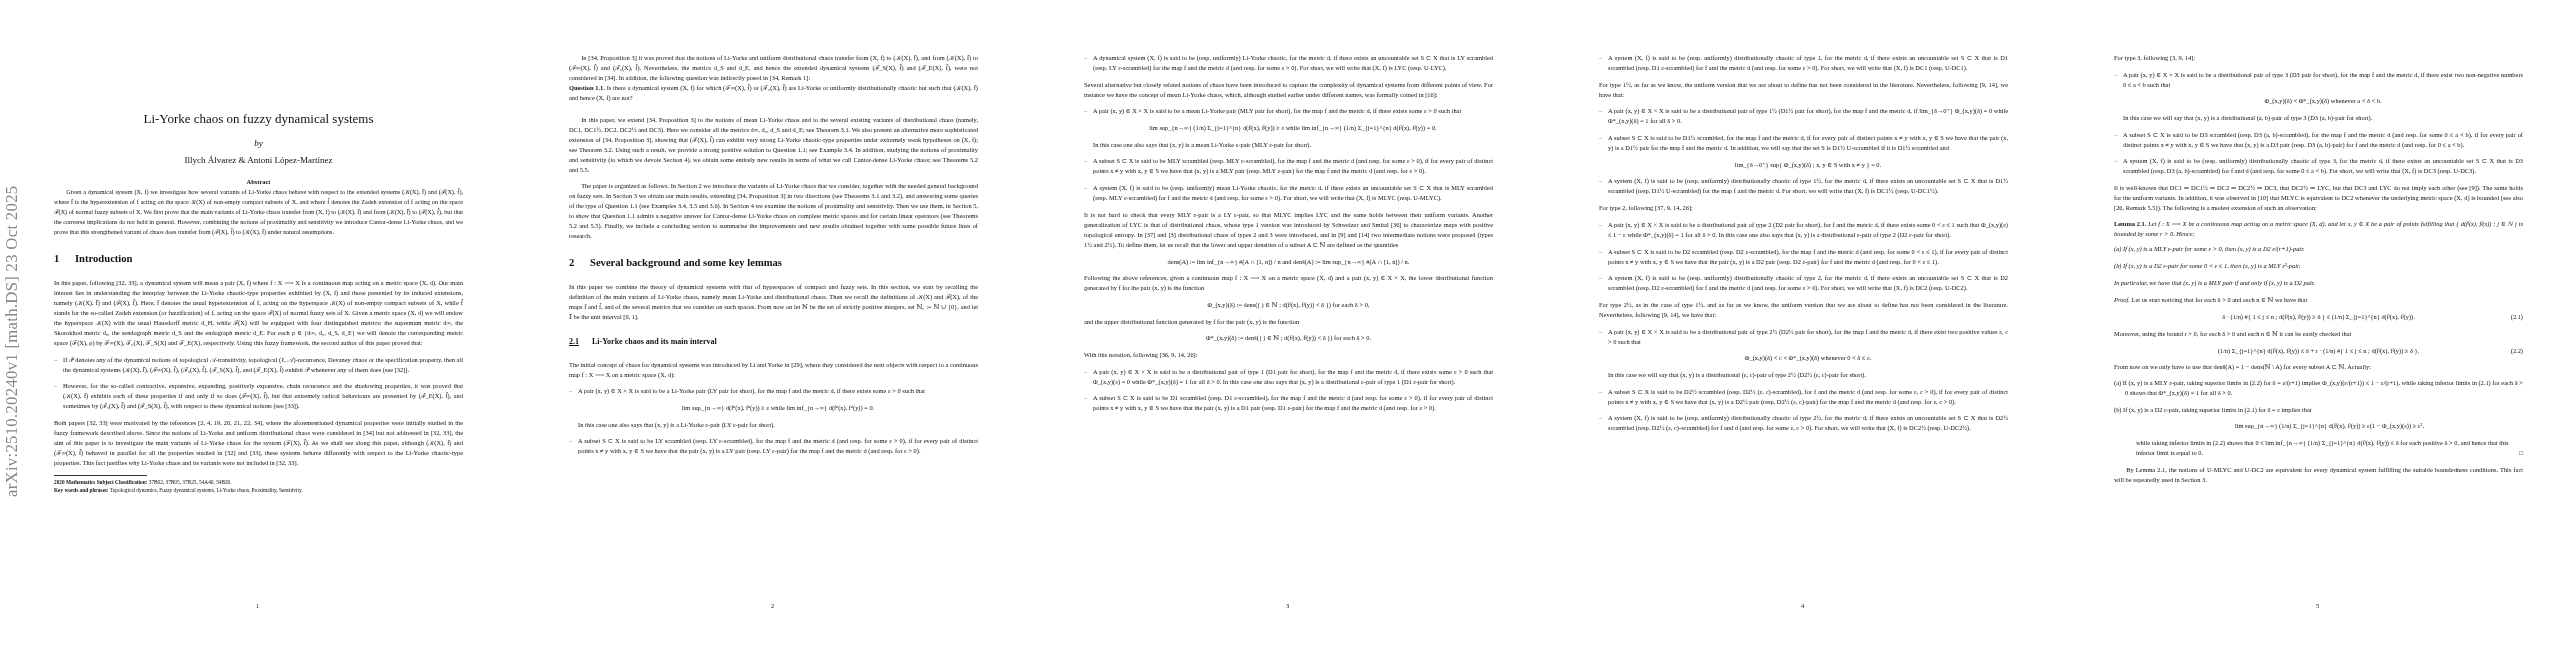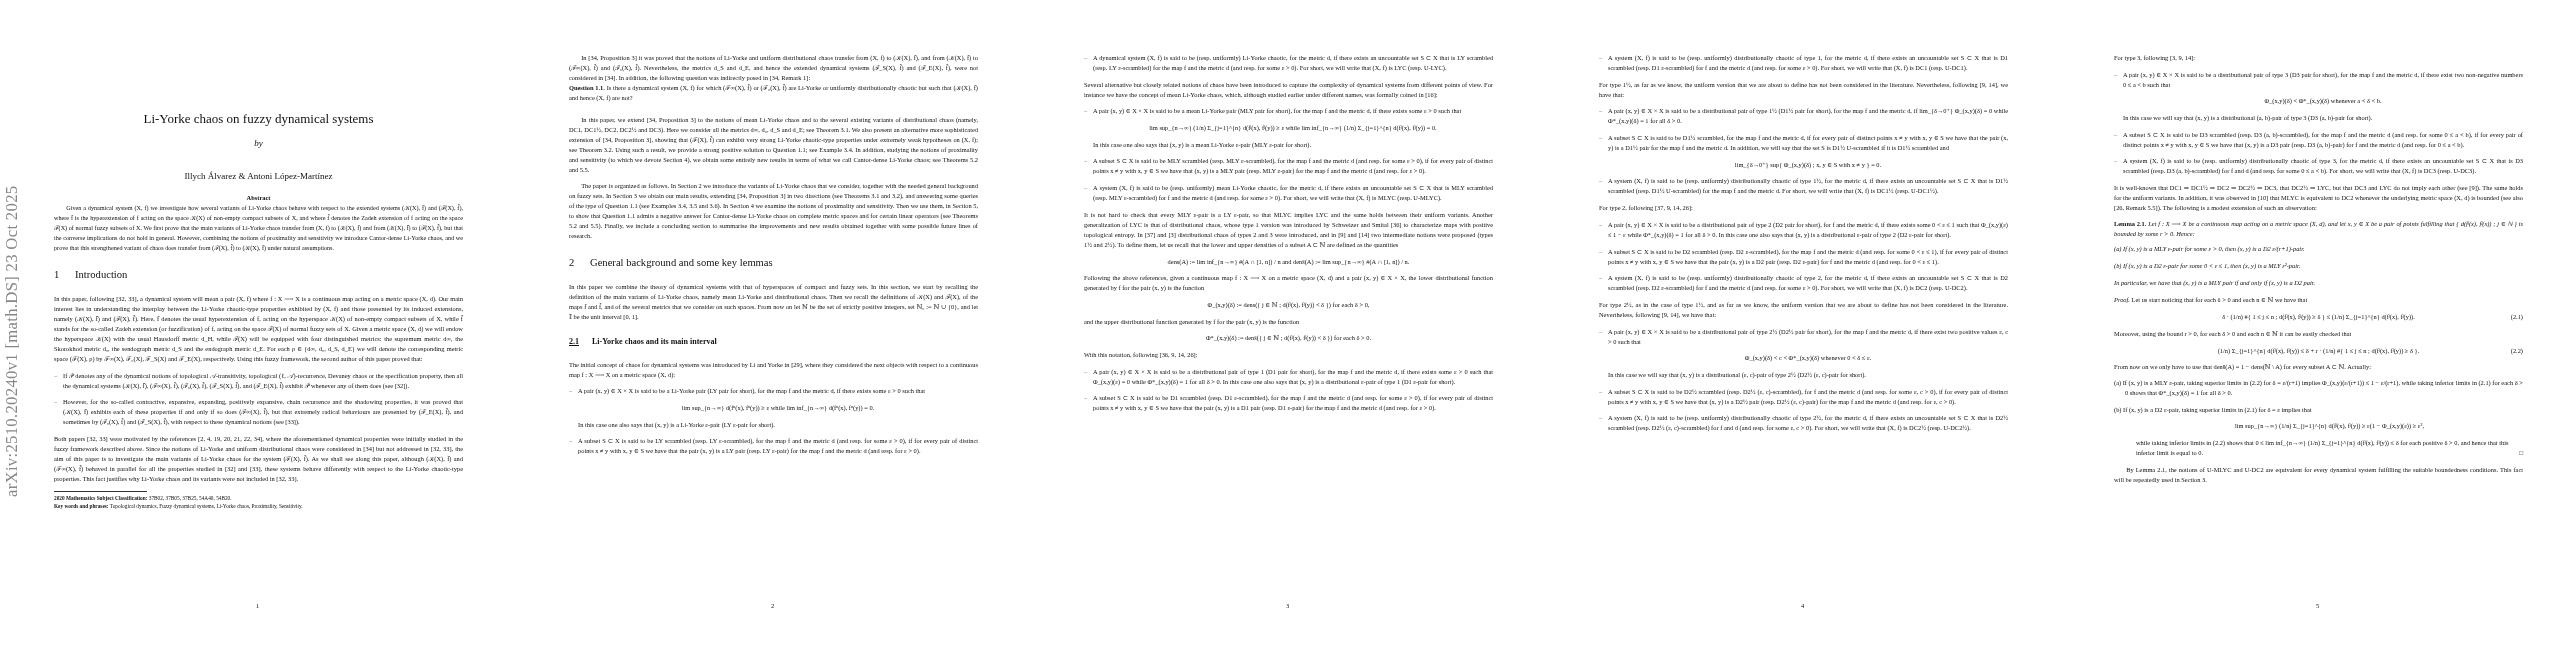--- a/index.html
+++ b/index.html
@@ -8,24 +8,24 @@
   .spread { display:flex; width:2576px; height:667px; }
   .page { width:515px; height:472px; position:relative; box-sizing:border-box;
           padding:53px 52px 0 54px; font-size:6.4px; line-height:10px; }
   .page p { margin:0; text-align:justify; }
   .indent { text-indent:12.2px; }
   i, .it { font-style:italic; }
   b { font-weight:bold; }
   .pnum { position:absolute; left:0; right:0; top:601px; text-align:center; font-size:6.4px; }
   .title { text-align:center; font-size:13px; margin-top:10px; line-height:15.6px; }
   .by { text-align:center; font-size:9px; margin-top:11px;font-style:italic; }
-  .authors { text-align:center; font-size:9px; margin-top:23px; }
+  .authors { text-align:center; font-size:9px; margin-top:7px; }
   .abs-h { text-align:center; font-weight:bold; font-size:6.4px; margin-top:12.2px; }
   .abstract { margin:5.6px 24px 0 24px; font-size:6.2px; line-height:10px; }
-  h2 { font-size:10.6px; font-weight:normal; margin:16.7px 0 12.2px 0; line-height:12.2px; }
+  h2 { font-size:10.6px; font-weight:bold; margin:16.7px 0 12.2px 0; line-height:12.2px; }
   h2 .num { display:inline-block; width:21px; }
   h3 { font-size:8px; font-weight:bold; margin:15.6px 0 12.2px 0; line-height:10px; }
   h3 .num { display:inline-block; width:23px;text-decoration:underline; }
   ul.dash { list-style:none; margin:6.7px 0 6.7px 0; padding:0; }
   ul.dash li { position:relative; padding-left:9px; margin-bottom:6.7px; text-align:justify; }
   ul.dash li::before { content:"–"; position:absolute; left:0; color:#666; }
   .eq { text-align:center; margin:6.7px 0 6.7px 0; white-space:nowrap; }
   .eqnum { position:absolute; right:52px; }
   .eqrow { position:relative; }
   .footrule { width:93px; border-top:0.6px solid #333; margin:6.7px 0 3.3px 0; }
@@ -63,21 +63,21 @@
     <div class="foot"><b>2020 Mathematics Subject Classification:</b><span> 37B02, 37B05, 37B25, 54A40, 54B20.</span></div>
     <div class="foot"><b>Key words and phrases:</b><span> Topological dynamics, Fuzzy dynamical systems, Li-Yorke chaos, Proximality, Sensitivity.</span></div>
     <div class="pnum">1</div>
   </div>
 
   <div class="page">
     <p class="indent">In [34, Proposition 3] it was proved that the notions of Li-Yorke and uniform distributional chaos transfer from (X, f) to (𝒦(X), f̄), and from (𝒦(X), f̄) to (ℱ∞(X), f̂) and (ℱ₀(X), f̂). Nevertheless, the metrics d_S and d_E, and hence the extended dynamical systems (ℱ_S(X), f̂) and (ℱ_E(X), f̂), were not considered in [34]. In addition, the following question was indirectly posed in [34, Remark 1]:</p>
     <p class="qbox"><b>Question 1.1.</b><span> Is there a dynamical system (X, f) for which (ℱ∞(X), f̂) or (ℱ₀(X), f̂) are Li-Yorke or uniformly distributionally chaotic but such that (𝒦(X), f̄) and hence (X, f) are not?</span></p>
     <p class="indent" style="margin-top:12.2px">In this paper, we extend [34, Proposition 3] to the notions of mean Li-Yorke chaos and to the several existing variants of distributional chaos (namely, DC1, DC1½, DC2, DC2½ and DC3). Here we consider all the metrics d∞, d₀, d_S and d_E; see Theorem 3.1. We also present an alternative more sophisticated extension of [34, Proposition 3], showing that (ℱ(X), f̂) can exhibit very strong Li-Yorke chaotic-type properties under extremely weak hypotheses on (X, f); see Theorem 3.2. Using such a result, we provide a strong positive solution to Question 1.1; see Example 3.4. In addition, studying the notions of proximality and sensitivity (to which we devote Section 4), we obtain some entirely new results in terms of what we call Cantor-dense Li-Yorke chaos; see Theorems 5.2 and 5.5.</p>
     <p class="indent" style="margin-top:5.6px">The paper is organized as follows. In Section 2 we introduce the variants of Li-Yorke chaos that we consider, together with the needed general background on fuzzy sets. In Section 3 we obtain our main results, extending [34, Proposition 3] in two directions (see Theorems 3.1 and 3.2), and answering some queries of the type of Question 1.1 (see Examples 3.4, 3.5 and 3.6). In Section 4 we examine the notions of proximality and sensitivity. Then we use them, in Section 5, to show that Question 1.1 admits a negative answer for Cantor-dense Li-Yorke chaos on complete metric spaces and for certain linear operators (see Theorems 5.2 and 5.5). Finally, we include a concluding section to summarise the improvements and new results obtained together with some possible future lines of research.</p>
-    <h2><span class="num">2</span><span>General background and some key lemmas</span></h2>
+    <h2><span class="num">2</span><span>Several background and some key lemmas</span></h2>
     <p>In this paper we combine the theory of dynamical systems with that of hyperspaces of compact and fuzzy sets. In this section, we start by recalling the definition of the main variants of Li-Yorke chaos, namely mean Li-Yorke and distributional chaos. Then we recall the definitions of 𝒦(X) and ℱ(X), of the maps f̄ and f̂, and of the several metrics that we consider on such spaces. From now on let ℕ be the set of strictly positive integers, set ℕ₀ := ℕ ∪ {0}, and let 𝕀 be the unit interval [0, 1].</p>
     <h3><span class="num">2.1</span><span>Li-Yorke chaos and its main interval</span></h3>
     <p>The initial concept of chaos for dynamical systems was introduced by Li and Yorke in [29], where they considered the next objects with respect to a continuous map f : X ⟶ X on a metric space (X, d):</p>
     <ul class="dash">
       <li>
         <div>A pair (x, y) ∈ X × X is said to be a Li-Yorke pair (LY pair for short), for the map f and the metric d, if there exists some ε &gt; 0 such that</div>
         <div class="eq">lim sup_{n→∞} d(fⁿ(x), fⁿ(y)) ≥ ε    while    lim inf_{n→∞} d(fⁿ(x), fⁿ(y)) = 0.</div>
         <div>In this case one also says that (x, y) is a Li-Yorke ε-pair (LY ε-pair for short).</div>
       </li>
       <li>A subset S ⊂ X is said to be LY scrambled (resp. LY ε-scrambled), for the map f and the metric d (and resp. for some ε &gt; 0), if for every pair of distinct points x ≠ y with x, y ∈ S we have that the pair (x, y) is a LY pair (resp. LY ε-pair) for the map f and the metric d (and resp. for ε &gt; 0).</li>

